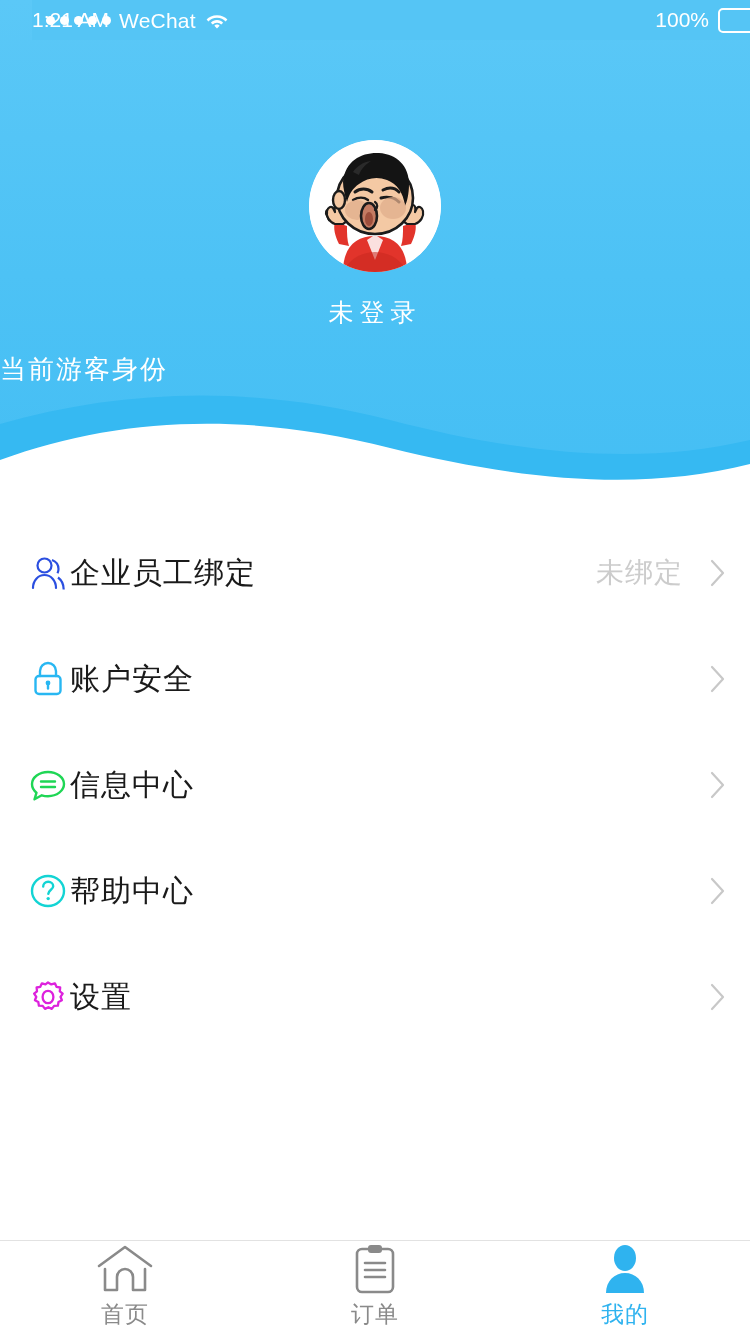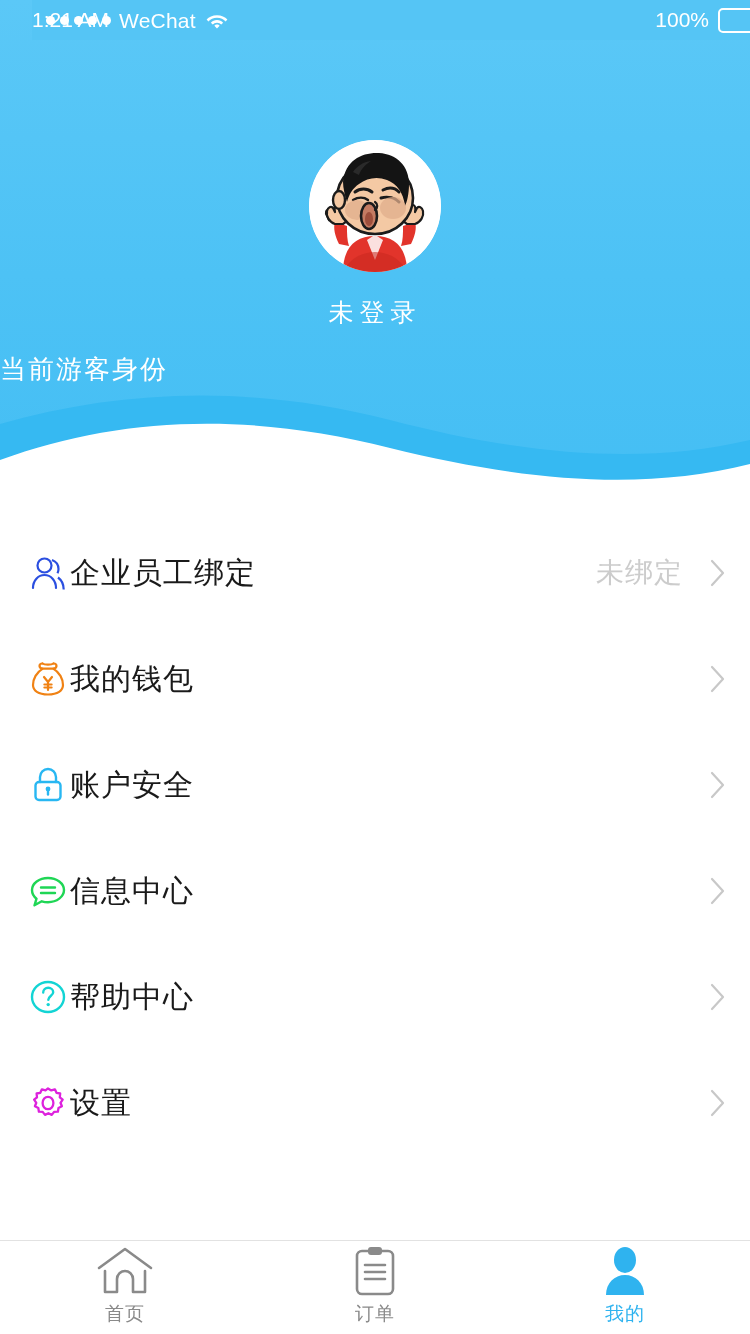--- a/index.html
+++ b/index.html
@@ -88,21 +88,21 @@
     border-top:1px solid #e2e2e2;
     display:flex; z-index:7;
   }
   .tab{
     flex:1 1 0; display:flex; flex-direction:column;
     align-items:center; justify-content:center; gap:5px;
     padding-top:4px;
   }
   .tab .t-icon{ height:44px; display:flex; align-items:flex-end; justify-content:center; }
   .tab .t-icon svg{ display:block; }
-  .tab .t-label{ font-size:19px; color:#8a8a8a; letter-spacing:1px; }
+  .tab .t-label{ font-size:23px; color:#8a8a8a; letter-spacing:1px; }
   .tab.active .t-label{ color:#2FB3EF; }
 </style>
 </head>
 <body>
 
 <div class="header">
 
   <svg class="wave-svg" viewBox="0 0 750 120" preserveAspectRatio="none">
     <path d="M0,44 C120,10 250,4 390,40 C520,74 640,86 750,60 L750,120 L0,120 Z" fill="#36B9F2"></path>
     <path d="M0,80 C120,36 250,32 390,68 C520,100 640,112 750,84 L750,120 L0,120 Z" fill="#ffffff"></path>
@@ -197,38 +197,20 @@
     <span class="label">企业员工绑定</span>
     <span class="spacer"></span>
     <span class="value">未绑定</span>
     <span class="chev">
       <svg width="16" height="28" viewBox="0 0 16 28" fill="none" stroke="#c8c8c8" stroke-width="2.2" stroke-linecap="round" stroke-linejoin="round">
           <path d="M2 2 L13 14 L2 26"></path>
         </svg>
     </span>
   </div>
 
-  <div class="menu-row">
-    <span class="icon">
-      <svg width="40" height="40" viewBox="0 0 40 40" fill="none" stroke="#F08214" stroke-width="2.2">
-        <path d="M14.5 4.5 c-1.8 0 -3 1.1 -3 2.4 c0 1.3 1.3 2.3 3 2.6 M25.5 4.5 c1.8 0 3 1.1 3 2.4 c0 1.3 -1.3 2.3 -3 2.6" stroke-linecap="round"></path>
-        <path d="M14.5 4.5 c2 1.6 9 1.6 11 0" stroke-linecap="round"></path>
-        <path d="M14.8 9.6 C8.5 13.2 5 20 5 26 c0 5.6 5.3 9.5 15 9.5 c9.7 0 15 -3.9 15 -9.5 c0 -6 -3.5 -12.8 -9.8 -16.4 z" stroke-linejoin="round"></path>
-        <path d="M16 18 l4 5 l4 -5 M20 23 l0 8 M16.4 25.5 h7.2 M16.4 28.5 h7.2" stroke-linecap="round"></path>
-      </svg>
-    </span>
-    <span class="label">我的钱包</span>
-    <span class="spacer"></span>
-    <span class="value"></span>
-    <span class="chev">
-      <svg width="16" height="28" viewBox="0 0 16 28" fill="none" stroke="#c8c8c8" stroke-width="2.2" stroke-linecap="round" stroke-linejoin="round">
-          <path d="M2 2 L13 14 L2 26"></path>
-        </svg>
-    </span>
-  </div>
 
   <div class="menu-row">
     <span class="icon">
       <svg width="40" height="40" viewBox="0 0 40 40" fill="none" stroke="#28B7F2" stroke-width="2.4">
         <path d="M12 17 v-5 a8 8 0 0 1 16 0 v5" stroke-linecap="round"></path>
         <rect x="7.5" y="17" width="25" height="18" rx="3.5"></rect>
         <circle cx="20" cy="24" r="2.4" fill="#28B7F2" stroke="none"></circle>
         <path d="M20 25.5 v4" stroke-linecap="round"></path>
       </svg>
     </span>

